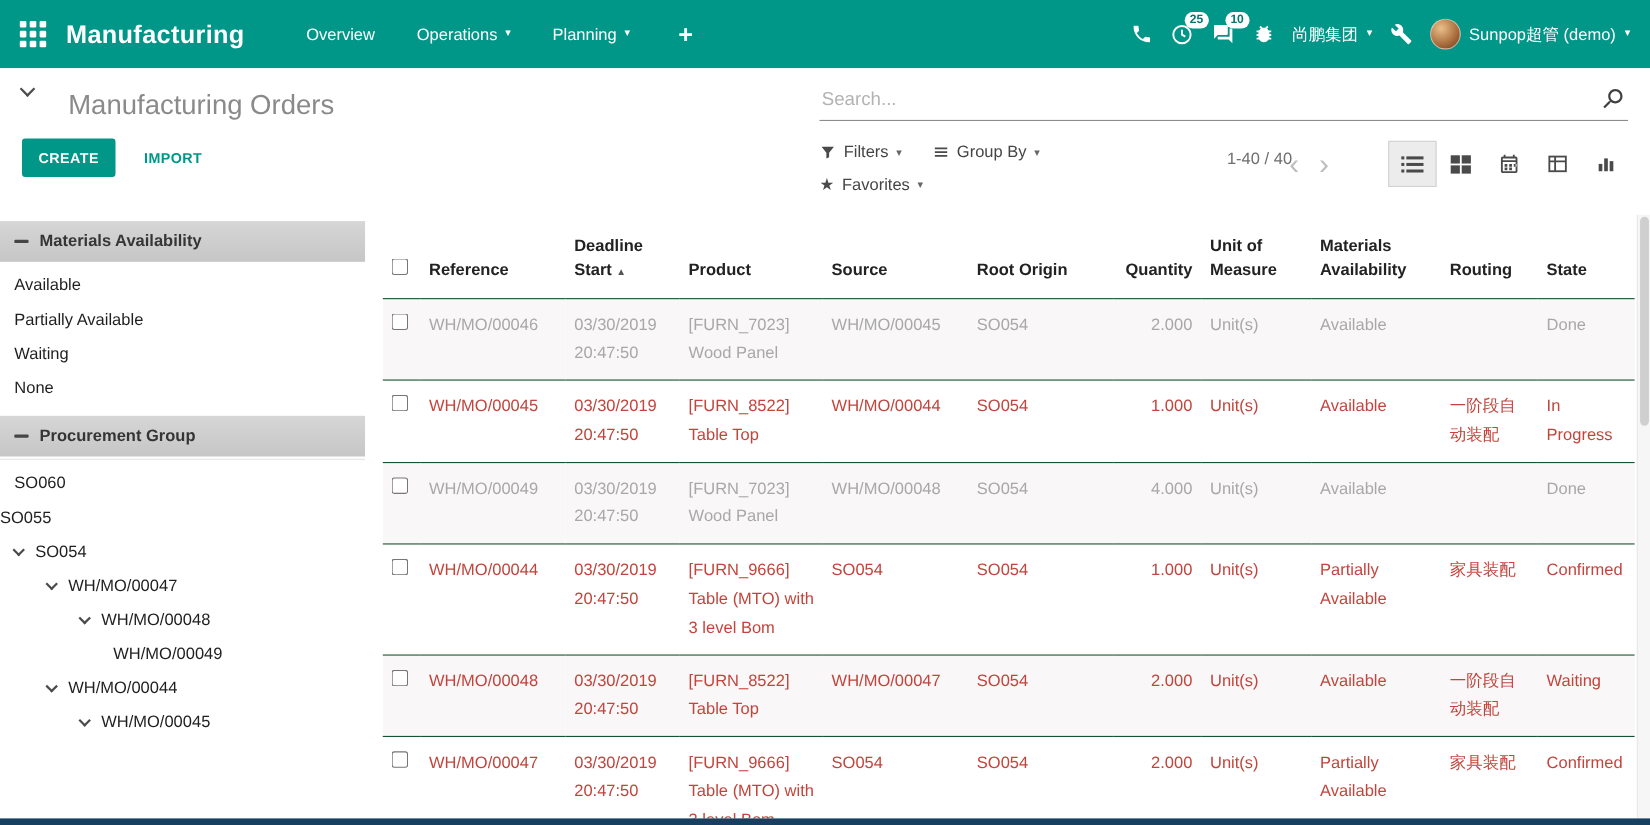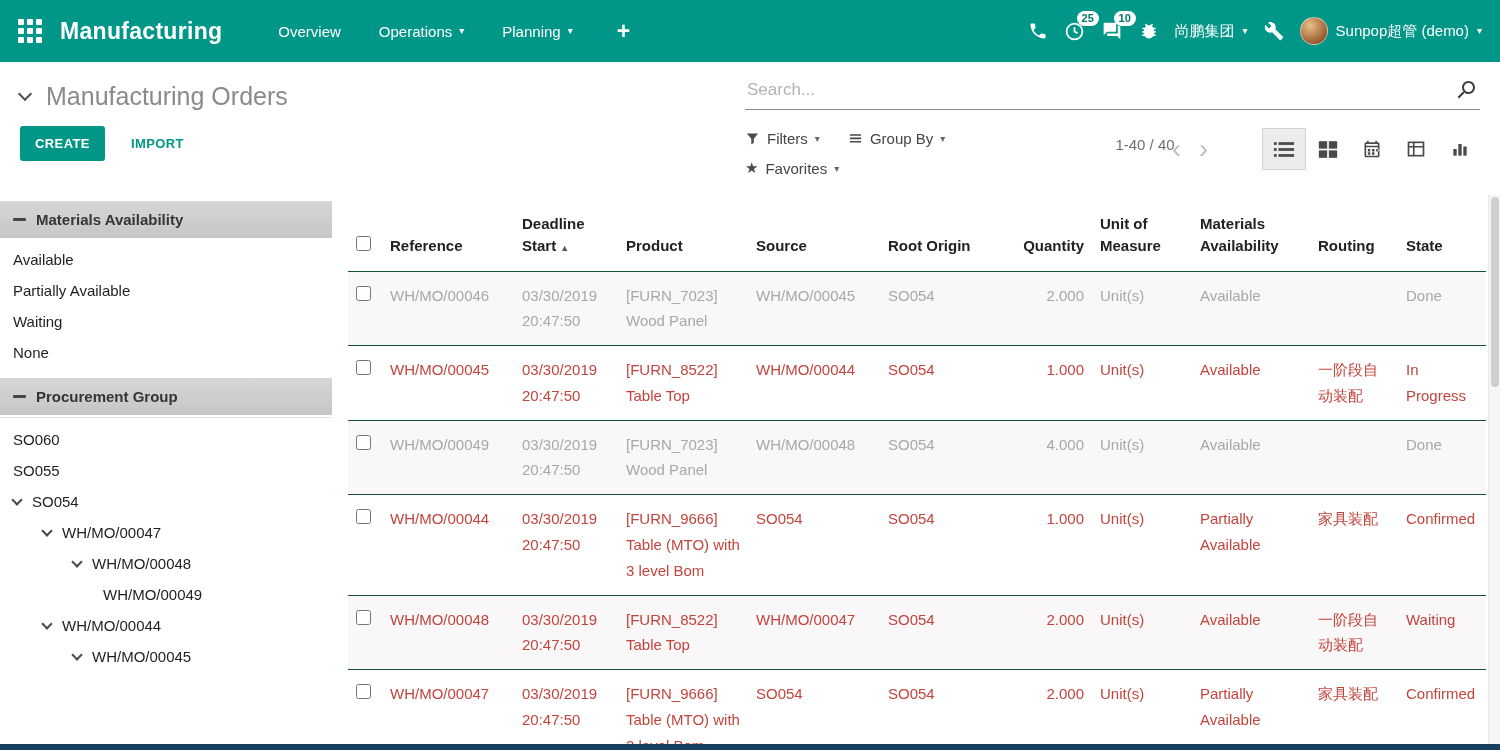--- a/index.html
+++ b/index.html
@@ -22,21 +22,21 @@
   .icon-wrap { position: relative; display: flex; align-items: center; cursor: pointer; }
   .badge { position: absolute; top: -10px; left: 13px; background: #fff; color: #00786e;
            font-size: 11px; font-weight: bold; border-radius: 9px; padding: 1px 5px; line-height: 13px; }
   .avatar { width: 28px; height: 28px; border-radius: 50%;
             background: radial-gradient(circle at 35% 30%, #e9c08a, #a86b3c 60%, #5d3a1e);
             border: 1px solid rgba(255,255,255,.5); }
   .nav-user { display: flex; align-items: center; gap: 8px; cursor: pointer; white-space: nowrap; }
 
   
   .control { position: relative; height: 133px; background: #fff; }
-  .title-row { position: absolute; left: 20px; top: 20px; display: flex; align-items: center; gap: 16px; }
+  .title-row { position: absolute; left: 20px; top: 20px; display: flex; align-items: flex-start; gap: 32px; }
   .chev { display: inline-block; border-right: 2px solid #4d4d4d; border-bottom: 2px solid #4d4d4d;
           transform: rotate(45deg); }
   .collapse-chev { width: 10px; height: 10px; margin-top: -6px; cursor: pointer; }
   .page-title { font-size: 25px; font-weight: 400; color: #8a8a8a; }
   .search-wrap { position: absolute; left: 745px; top: 12px; width: 735px; }
   .search-input { width: 100%; border: none; outline: none; border-bottom: 1px solid #8c8c8c;
                   font-size: 17px; padding: 6px 34px 9px 2px; color: #333; background: transparent;
                   font-family: "Liberation Sans", sans-serif; }
   .search-input::placeholder { color: #b3b3b3; }
   .search-icon { position: absolute; right: 2px; top: 4px; transform: scaleX(-1); cursor: pointer; }
@@ -280,21 +280,21 @@
 
       <div class="side-header">
         <span class="dash-icon"></span>
         <span>Procurement Group</span>
       </div>
       <div class="divider"></div>
 
       <div class="tree-item" style="padding-left:13px">
         <span>SO060</span>
       </div>
-      <div class="tree-item" style="padding-left:13px">
+      <div class="tree-item" style="">
         <span>SO055</span>
       </div>
       <div class="tree-item" style="padding-left:13px">
         <span class="chev tree-chev"></span>
         <span>SO054</span>
       </div>
       <div class="tree-item" style="padding-left:43px">
         <span class="chev tree-chev"></span>
         <span>WH/MO/00047</span>
       </div>

